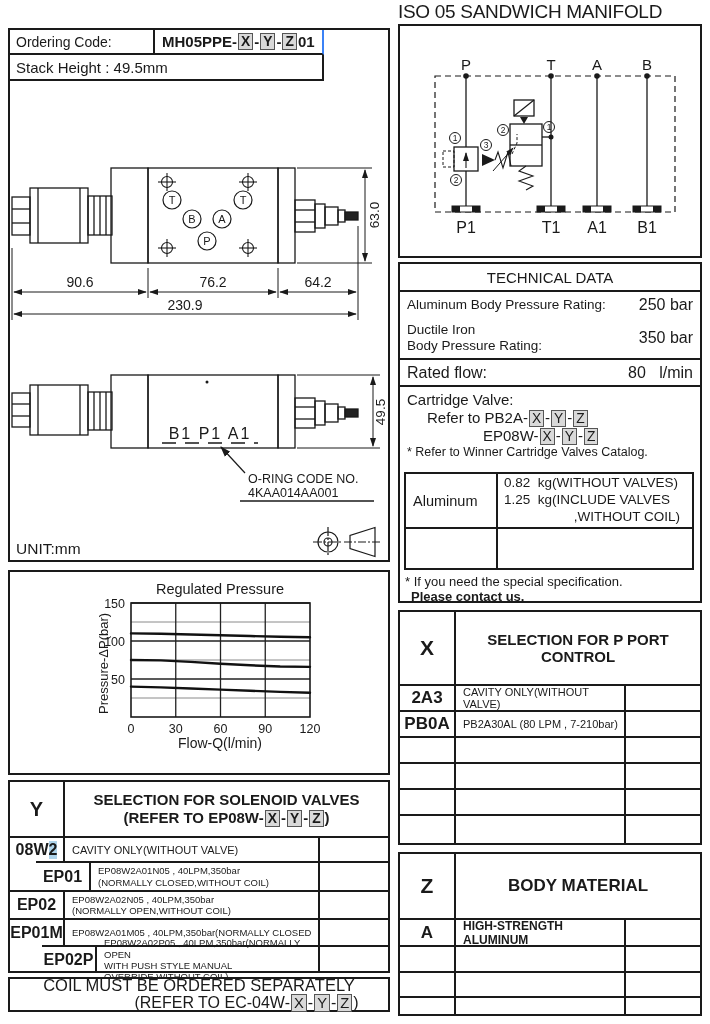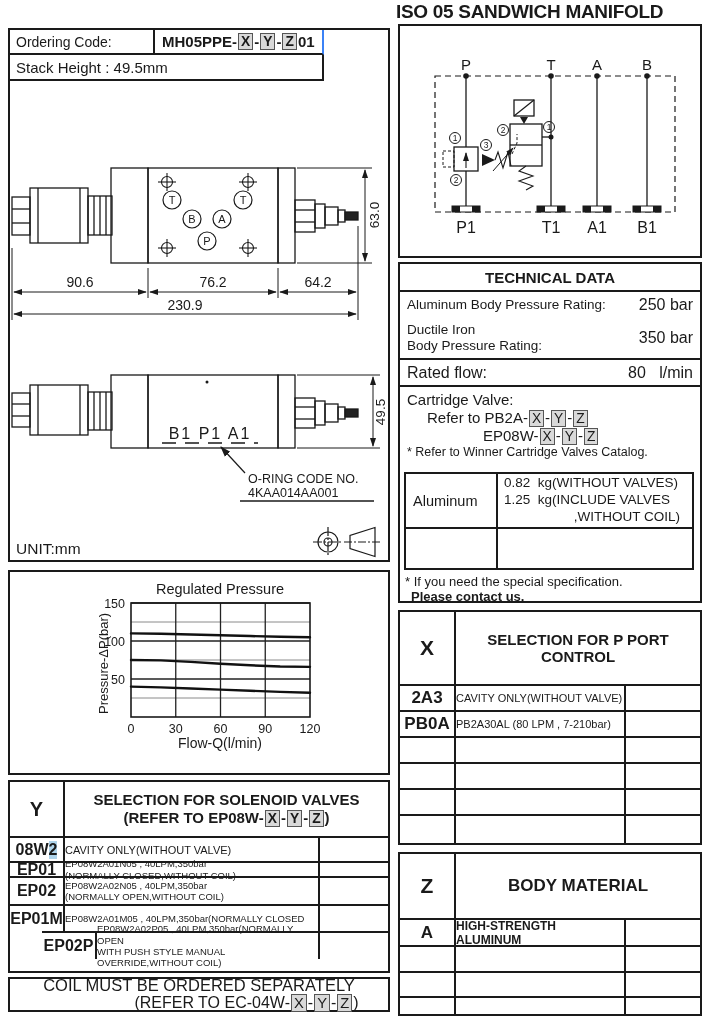--- a/index.html
+++ b/index.html
@@ -3,22 +3,22 @@
 <meta charset="utf-8">
 <style>
   html,body{margin:0;padding:0;background:#fff;}
   .page{position:relative;width:710px;height:1024px;background:#fff;overflow:hidden;
         font-family:"Liberation Sans",sans-serif;color:#1a1a1a;}
   .box{position:absolute;border:2px solid #1a1a1a;box-sizing:border-box;background:#fff;}
   svg{font-family:"Liberation Sans",sans-serif;}
   svg text{fill:#1a1a1a;stroke:none;}
 
   
-  .page-title{position:absolute;left:396px;top:1px;width:308px;
-              font-size:19px;font-weight:700;letter-spacing:-0.3px;white-space:nowrap;}
+  .page-title{position:absolute;left:376px;top:1px;width:308px;text-align:center;
+              font-size:19px;font-weight:400;letter-spacing:-0.3px;white-space:nowrap;}
 
   
   .ord-r1{position:absolute;left:0;top:0;width:314px;height:25px;border-right:2px solid #3b82f6;
           border-bottom:2px solid #1a1a1a;display:flex;box-sizing:border-box;}
   .ord-r2{position:absolute;left:0;top:25px;width:314px;height:26px;border-right:2px solid #1a1a1a;
           border-bottom:2px solid #1a1a1a;display:flex;align-items:center;box-sizing:border-box;
           font-size:15px;padding-left:6px;}
   .ord-label{width:145px;border-right:2px solid #1a1a1a;display:flex;align-items:center;
              padding-left:6px;font-size:14px;box-sizing:border-box;}
   .ord-code{flex:1;display:flex;align-items:center;padding-left:7px;font-size:15px;font-weight:700;white-space:nowrap;}
@@ -37,40 +37,40 @@
   .sel-table{position:absolute;border:2px solid #1a1a1a;box-sizing:border-box;background:#fff;
              display:flex;flex-direction:column;}
   .thead{display:flex;flex:none;box-sizing:border-box;}
   .th-code{display:flex;align-items:center;justify-content:center;font-weight:700;
            border-right:2px solid #1a1a1a;box-sizing:border-box;}
   .th-label{flex:1;display:flex;flex-direction:column;align-items:center;justify-content:center;
             font-weight:700;text-align:center;box-sizing:border-box;}
   .trow{display:flex;flex:none;border-top:2px solid #1a1a1a;box-sizing:border-box;}
   .c-code{display:flex;align-items:center;justify-content:center;font-weight:700;
           border-right:2px solid #1a1a1a;box-sizing:border-box;}
-  .c-desc{flex:1;display:flex;flex-direction:column;justify-content:center;
+  .c-desc{flex:1;display:flex;flex-direction:column;justify-content:center;padding-left:7px;
           box-sizing:border-box;}
   .c-blank{border-left:2px solid #1a1a1a;box-sizing:border-box;}
 
   
   .xz-code{width:56px;}
   .xz-blank{width:76px;}
   .xz-head{font-size:21px;}
 
   
   .y-code{width:55px;font-size:16px;}
   .y-blank{width:70px;}
 
   .d1{font-size:9.5px;line-height:1.2;white-space:pre-wrap;}
   .dsingle{font-size:11px;white-space:pre-wrap;}
   .hl{background:#aed3ea;}
 
   
   .tech-header{height:26px;display:flex;align-items:center;justify-content:center;
-               font-weight:700;font-size:15px;border-bottom:2px solid #1a1a1a;}
+               font-weight:400;font-size:15px;border-bottom:2px solid #1a1a1a;}
   .tech-row{display:flex;justify-content:space-between;align-items:center;padding:0 7px;}
   .t-label{font-size:13.5px;line-height:1.2;}
   .t-value{font-size:16px;white-space:nowrap;}
   .weight-table{position:absolute;left:4px;top:208px;width:290px;height:98px;
                 border:2px solid #1a1a1a;box-sizing:border-box;display:flex;flex-direction:column;}
   .w-row1{flex:none;height:55px;display:flex;border-bottom:2px solid #1a1a1a;box-sizing:border-box;}
   .w-row2{flex:1;display:flex;}
   .w-mat{width:92px;border-right:2px solid #1a1a1a;display:flex;align-items:center;
          padding-left:7px;font-size:14.5px;box-sizing:border-box;}
   .w-vals{flex:1;display:flex;flex-direction:column;justify-content:center;font-size:13.5px;
@@ -270,21 +270,21 @@
     <div class="trow" style="height:25px;">
       <div class="c-code y-code">
           <span>08W</span>
           <span class="hl">2</span>
         </div>
       <div class="c-desc">
           <div class="dsingle">CAVITY ONLY(WITHOUT VALVE)</div>
         </div>
       <div class="c-blank y-blank"></div>
     </div>
-    <div class="trow" style="height:15px;">
+    <div class="trow" style="height:29px;margin-left:26px;">
       <div class="c-code y-code">EP01</div>
       <div class="c-desc">
           <div class="d1">EP08W2A01N05 , 40LPM,350bar</div>
           <div class="d1">(NORMALLY CLOSED,WITHOUT COIL)</div>
         </div>
       <div class="c-blank y-blank"></div>
     </div>
     <div class="trow" style="height:28px;">
       <div class="c-code y-code">EP02</div>
       <div class="c-desc">

